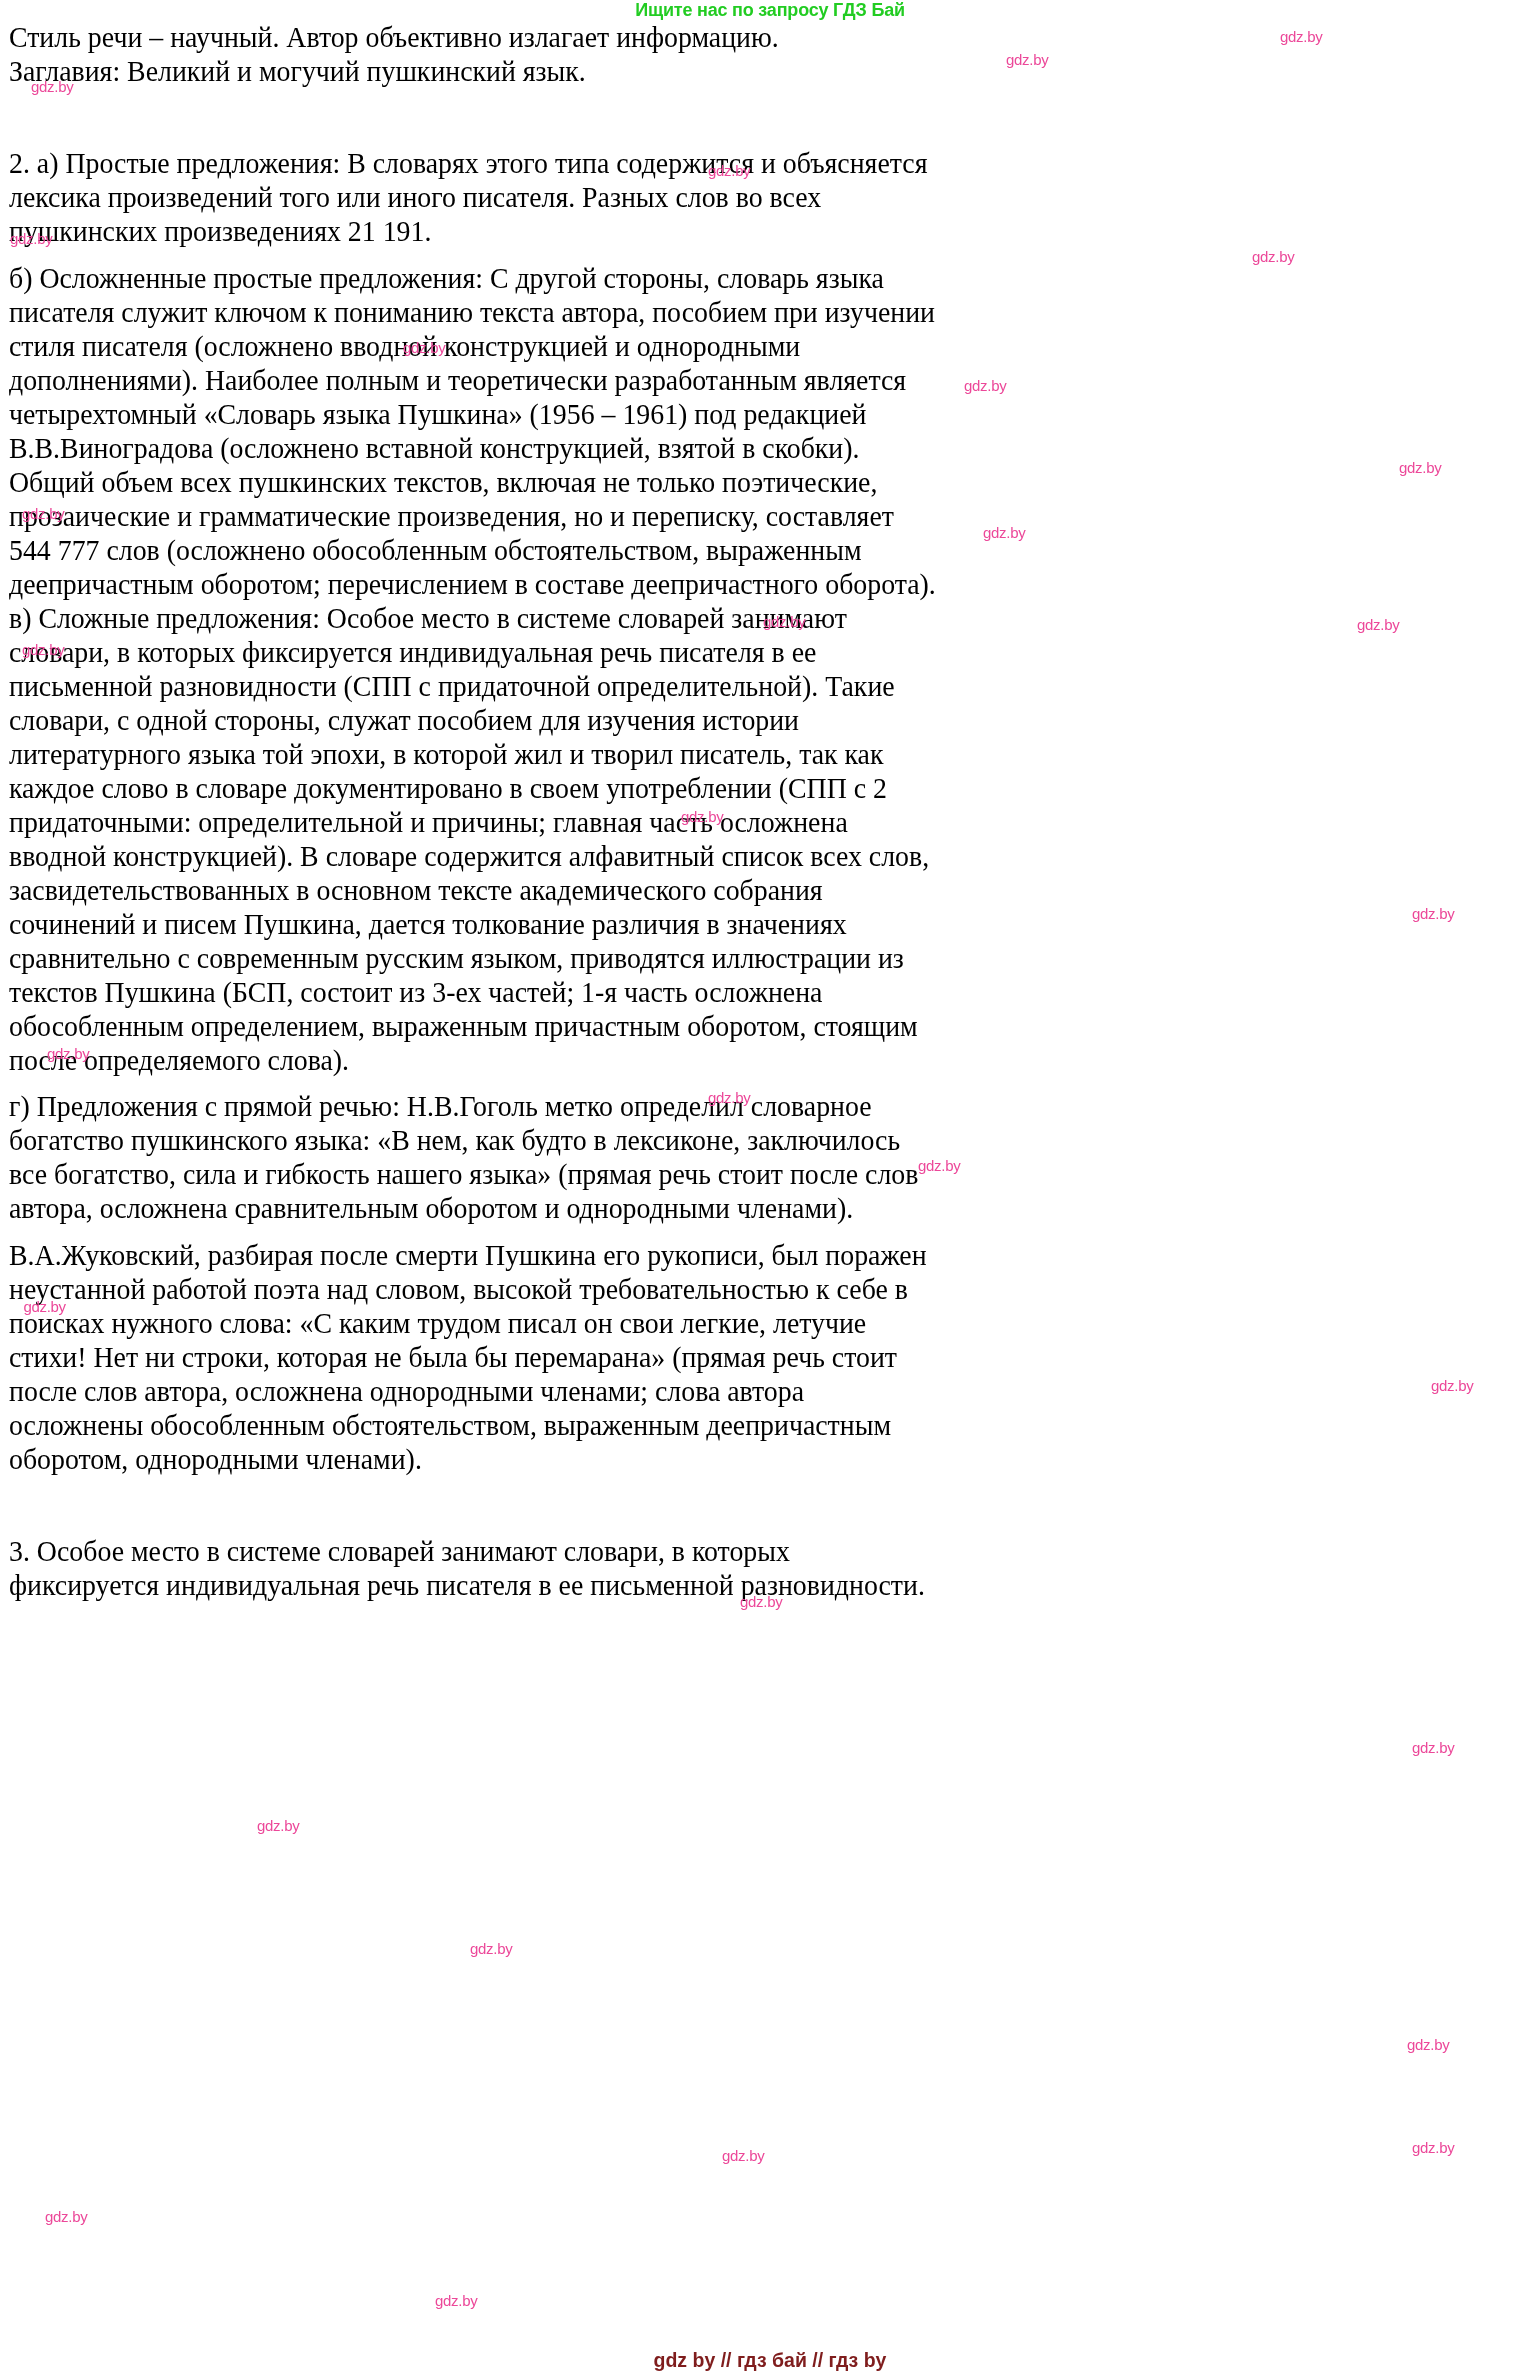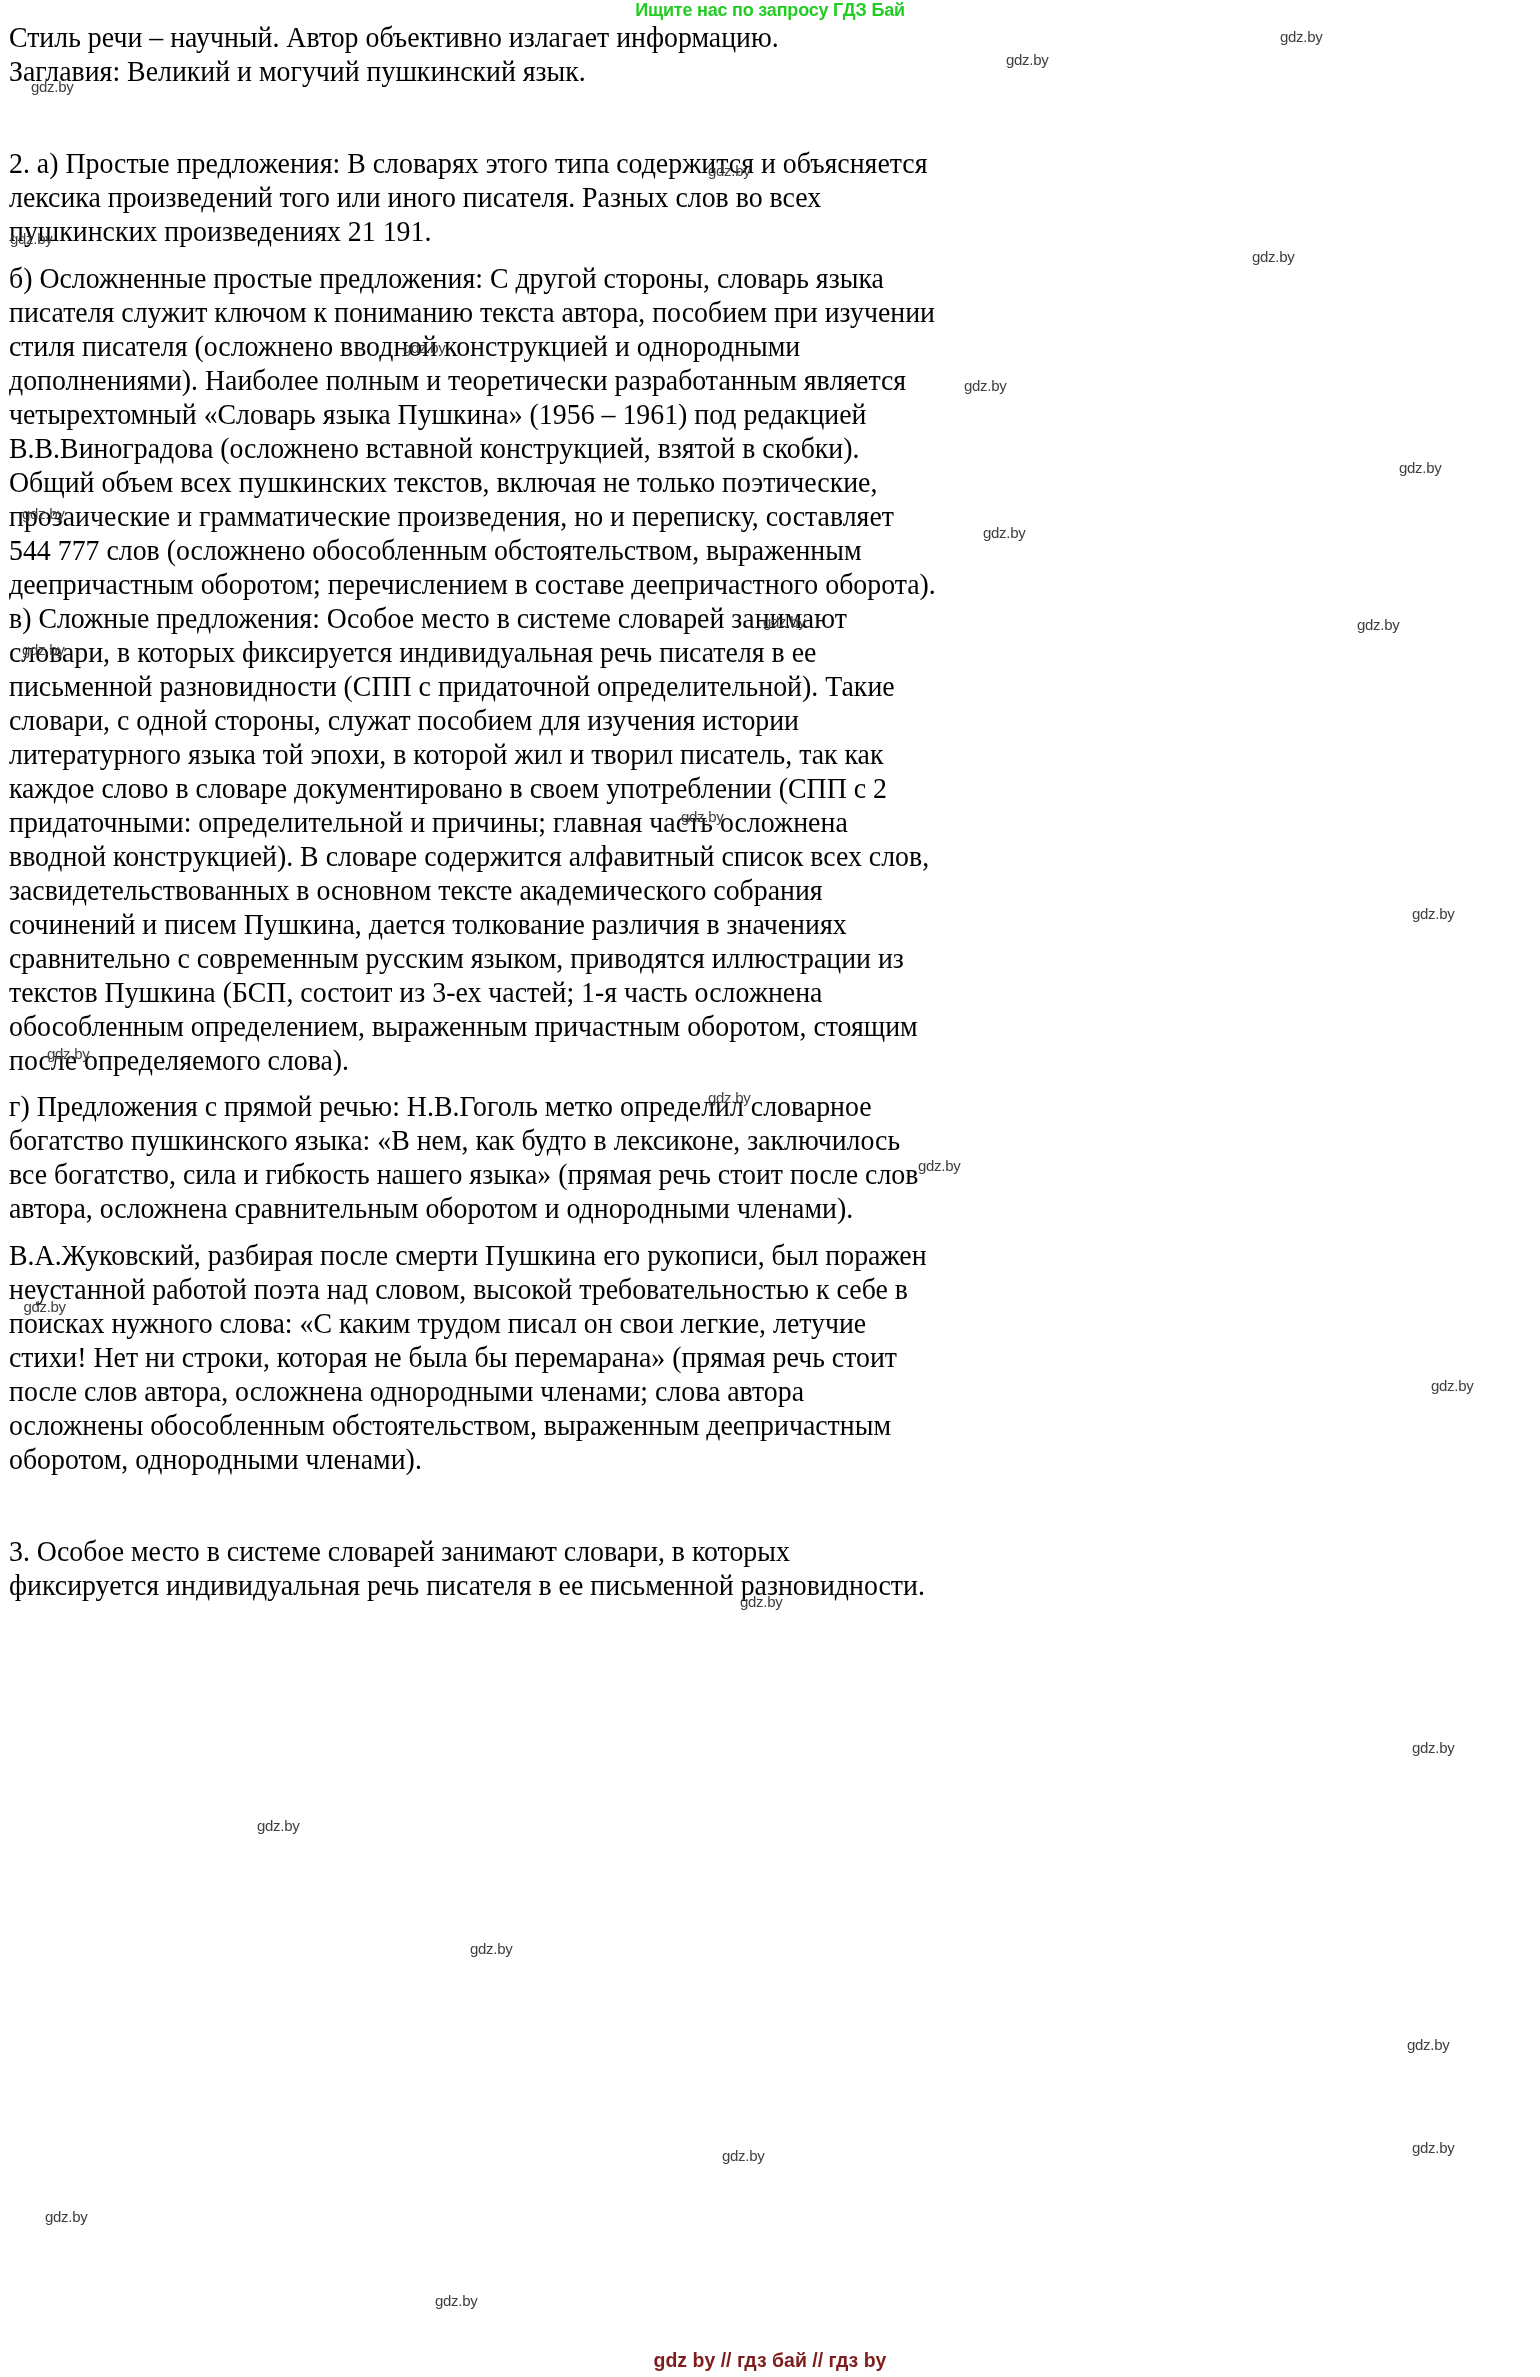--- a/index.html
+++ b/index.html
@@ -47,21 +47,21 @@
     white-space: nowrap;
     transform: scaleX(0.96);
     transform-origin: left center;
   }
   .gap-sm { height: 12.5px; }
   .gap-lg { height: 58px; }
 
   
   .wm {
     position: absolute;
-    color: #404040;
+    color: #ec4899;
     font-family: "Liberation Sans", "DejaVu Sans", sans-serif;
     font-size: 15px;
     font-weight: normal;
     white-space: nowrap;
     letter-spacing: -0.3px;
   }
 
   
   .footer {
     position: absolute;

